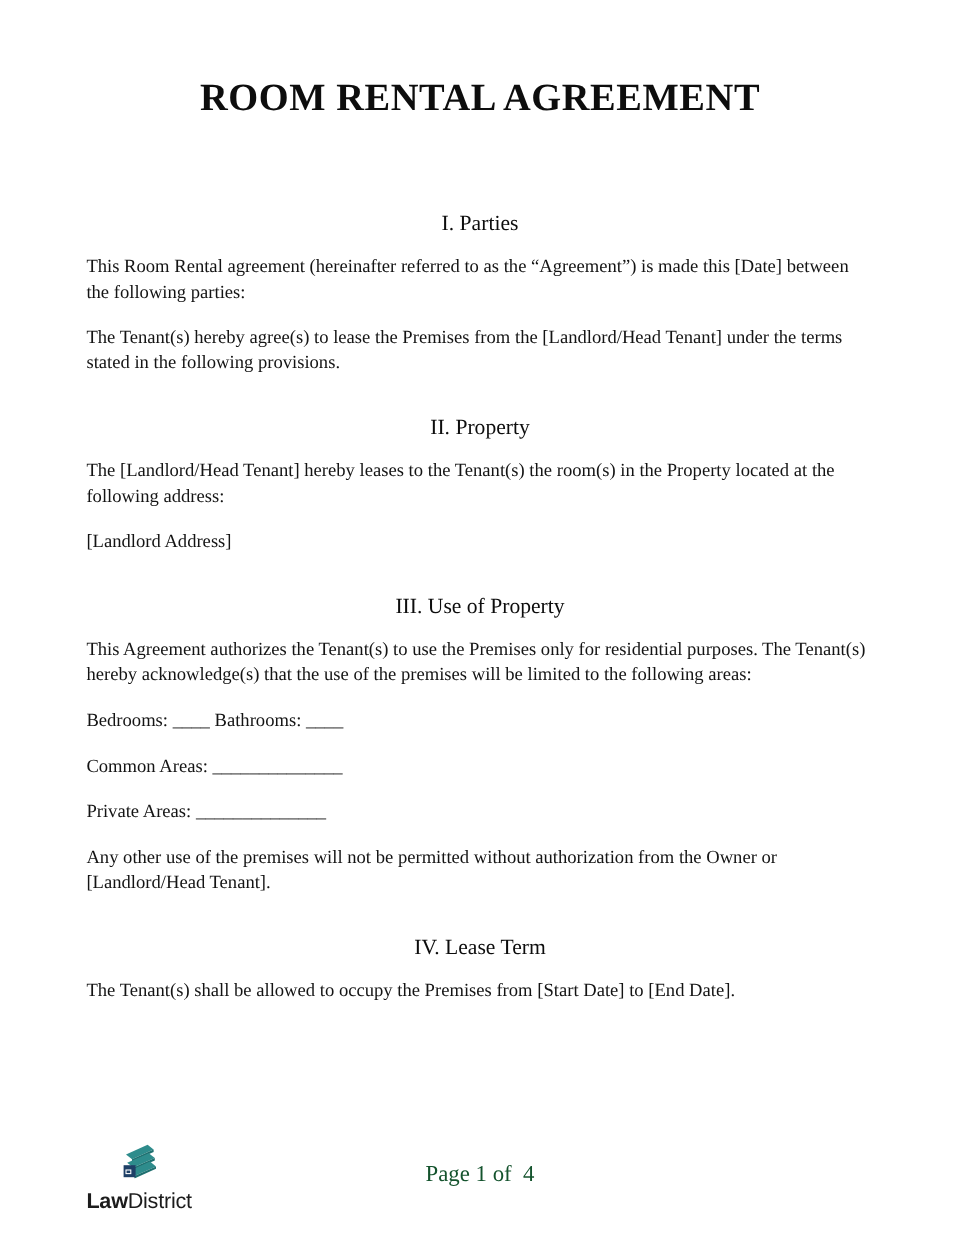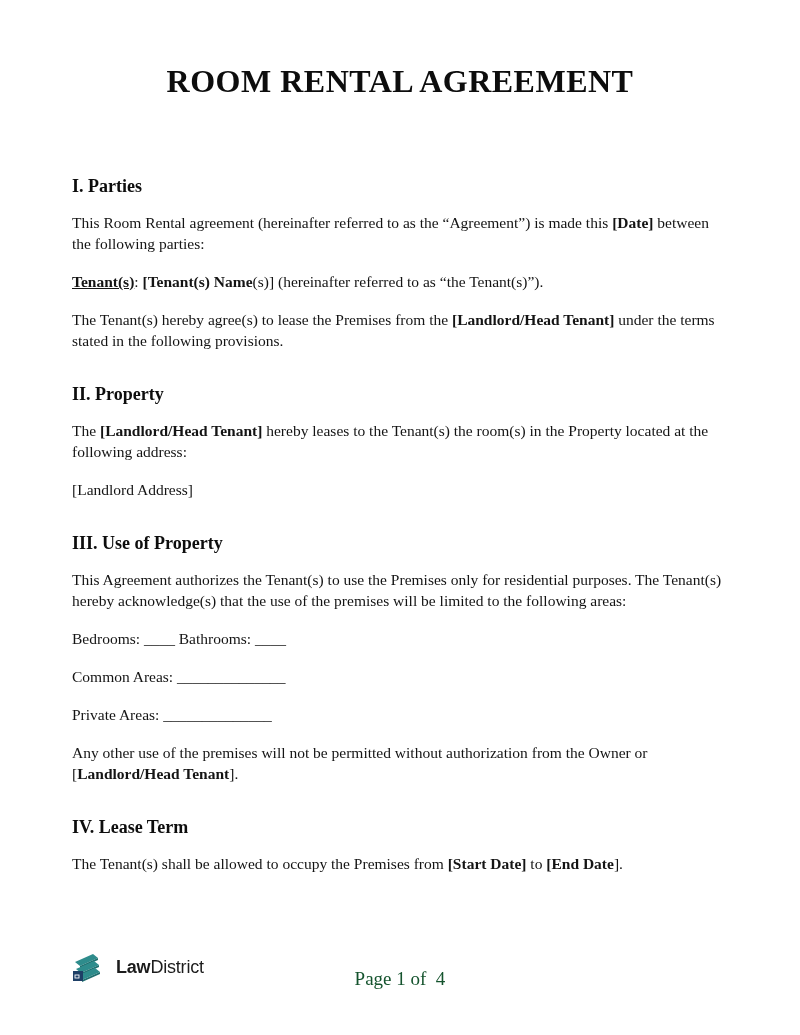--- a/index.html
+++ b/index.html
@@ -22,31 +22,32 @@
     line-height: 38px;
     font-weight: 700;
     text-align: center;
     letter-spacing: 0.5px;
     color: #0d0d0d;
     margin: 0 0 77px 0;
   }
   #doc-body h2.section-heading {
     font-size: 18px;
     line-height: 18px;
-    font-weight: 700;
+    font-weight: 400;
     color: #0d0d0d;
     margin: 34px 0 17px 0;
+    text-align: center;
   }
   #doc-body p.doc-par {
     font-size: 15.5px;
     line-height: 21px;
     margin: 17px 0;
     color: #141414;
   }
-  #doc-body p.doc-par span.b { font-weight: 700; }
+  #doc-body p.doc-par span.b { font-weight: 400; }
   #doc-body p.doc-par span.u { text-decoration: underline; }
   .footer {
     position: absolute;
     left: 72px;
     right: 72px;
     top: 948px;
     height: 42px;
   }
   .page-indicator {
     position: absolute;
@@ -57,21 +58,22 @@
     line-height: 21px;
     white-space: pre;
     color: #14532d;
   }
   .logo {
     position: absolute;
     left: 0;
     top: 4px;
     display: flex;
     align-items: center;
-    gap: 16px;
+    gap: 5px;
+    flex-direction: column;
   }
   .logo-text {
     font-family: "Liberation Sans", "DejaVu Sans", sans-serif;
     font-size: 18px;
     line-height: 28px;
     color: #1c1c1c;
     letter-spacing: -0.2px;
   }
   .logo-text .law { font-weight: 700; }
   .logo-text .district { font-weight: 400; }
@@ -80,21 +82,20 @@
 </head>
 <body>
 
 <div class="page">
 
   <h1 class="doc-title">ROOM RENTAL AGREEMENT</h1>
 
   <div id="doc-body">
       <h2 class="section-heading">I. Parties</h2>
       <p class="doc-par"><span>This Room Rental agreement (hereinafter referred to as the “Agreement”) is made this </span><span class="b">[Date]</span><span> between the following parties:</span></p>
-      <p class="doc-par"><span class="b u">Tenant(s)</span><span>: </span><span class="b">[Tenant(s) Name</span><span>(s)] (hereinafter referred to as “the Tenant(s)”).</span></p>
       <p class="doc-par"><span>The Tenant(s) hereby agree(s) to lease the Premises from the </span><span class="b">[Landlord/Head Tenant]</span><span> under the terms stated in the following provisions.</span></p>
       <h2 class="section-heading">II. Property</h2>
       <p class="doc-par"><span>The </span><span class="b">[Landlord/Head Tenant]</span><span> hereby leases to the Tenant(s) the room(s) in the Property located at the following address:</span></p>
       <p class="doc-par"><span>[Landlord Address]</span></p>
       <h2 class="section-heading">III. Use of Property</h2>
       <p class="doc-par"><span>This Agreement authorizes the Tenant(s) to use the Premises only for residential purposes. The Tenant(s) hereby acknowledge(s) that the use of the premises will be limited to the following areas:</span></p>
       <p class="doc-par"><span>Bedrooms: ____ Bathrooms: ____</span></p>
       <p class="doc-par"><span>Common Areas: ______________</span></p>
       <p class="doc-par"><span>Private Areas: ______________</span></p>
       <p class="doc-par"><span>Any other use of the premises will not be permitted without authorization from the Owner or [</span><span class="b">Landlord/Head Tenant</span><span>].</span></p>

